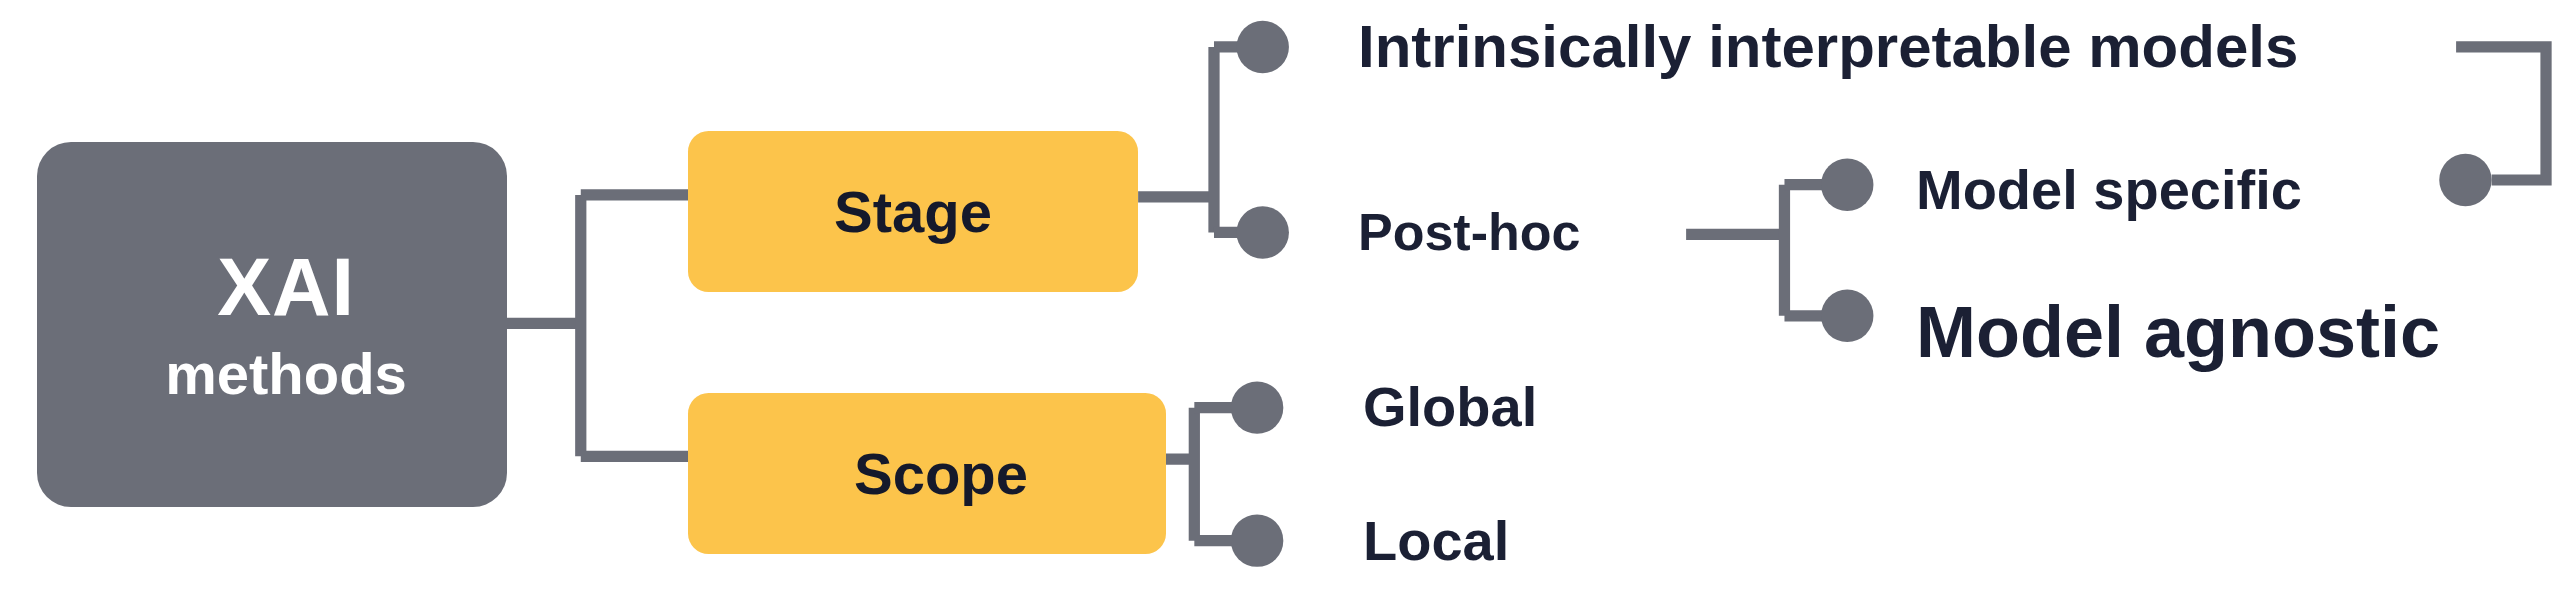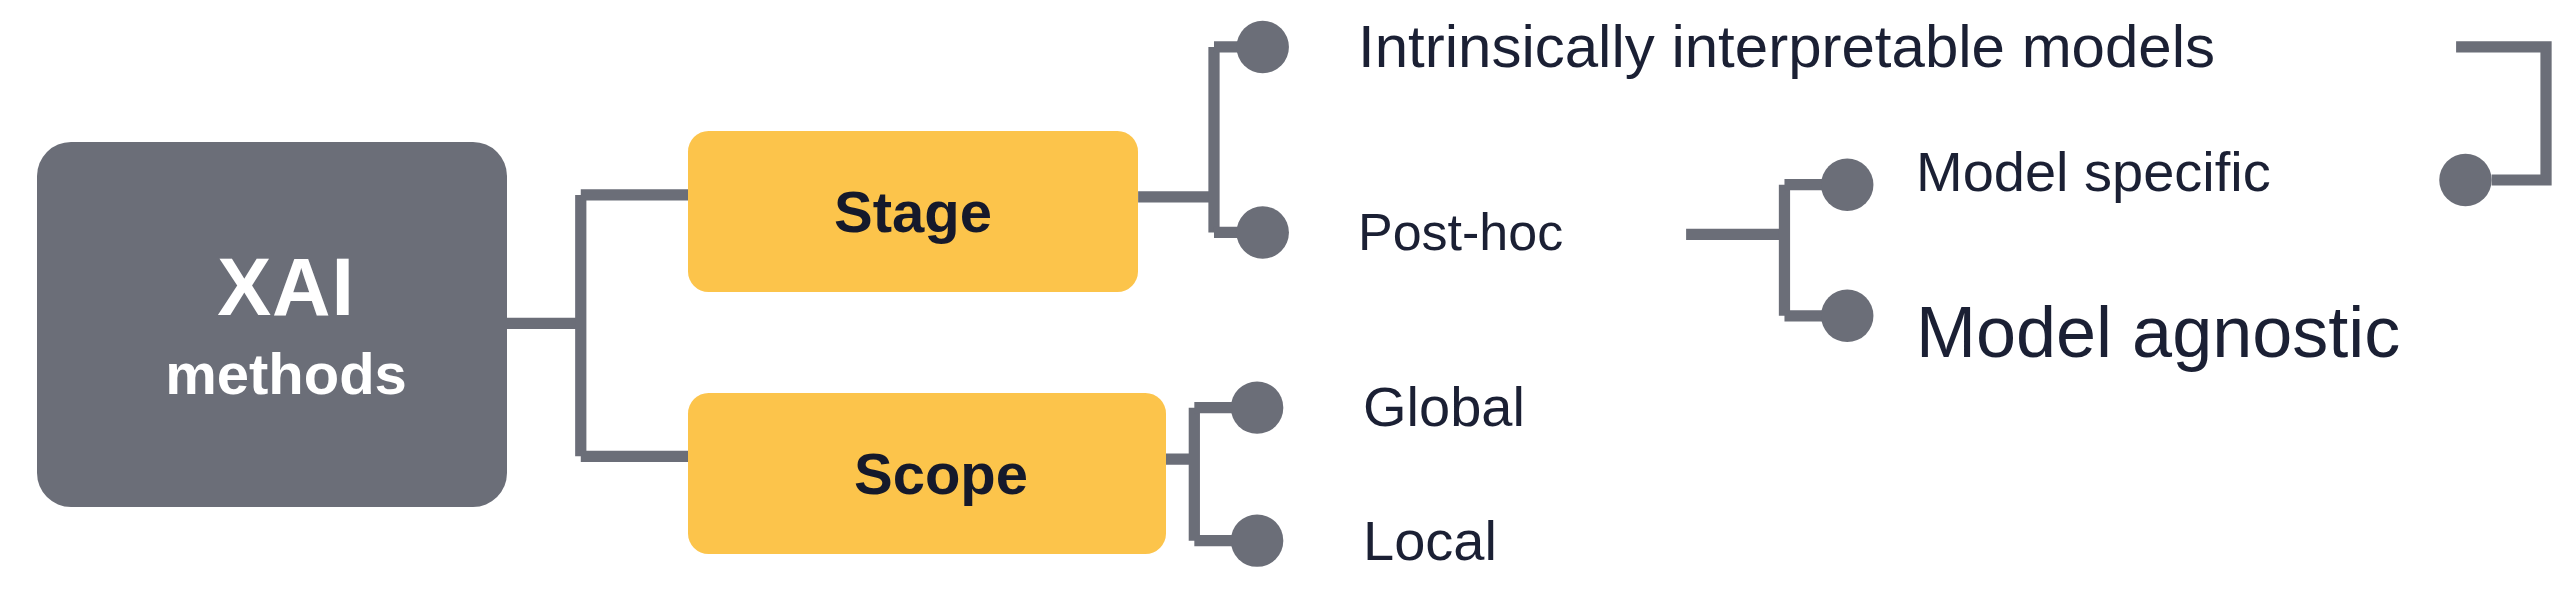--- a/index.html
+++ b/index.html
@@ -67,28 +67,28 @@
     font-size: 58px;
     font-weight: 700;
   }
   .pill-stage { left: 688px; top: 131px; }
   .pill-scope { left: 688px; top: 393px; padding-left: 28px; }
 
   
   .leaf-label {
     position: absolute;
     color: #1B2034;
-    font-weight: 400;
+    font-weight: 700;
     white-space: nowrap;
     transform: translateY(-50%);
     line-height: 1.0;
   }
   .lbl-intrinsic   { left: 1358px; top: 47px;  font-size: 60px; }
   .lbl-posthoc     { left: 1358px; top: 232px; font-size: 52px; }
-  .lbl-modelspec   { left: 1916px; top: 172px; font-size: 56px; }
+  .lbl-modelspec   { left: 1916px; top: 190px; font-size: 56px; }
   .lbl-modelagn    { left: 1916px; top: 332px; font-size: 72px; }
   .lbl-global      { left: 1363px; top: 407px; font-size: 56px; }
   .lbl-local       { left: 1363px; top: 541px; font-size: 56px; }
 </style>
 </head>
 <body>
 
 <div id="canvas">
 
   <svg id="wire-layer" viewBox="0 0 2750 637" xmlns="http://www.w3.org/2000/svg">

